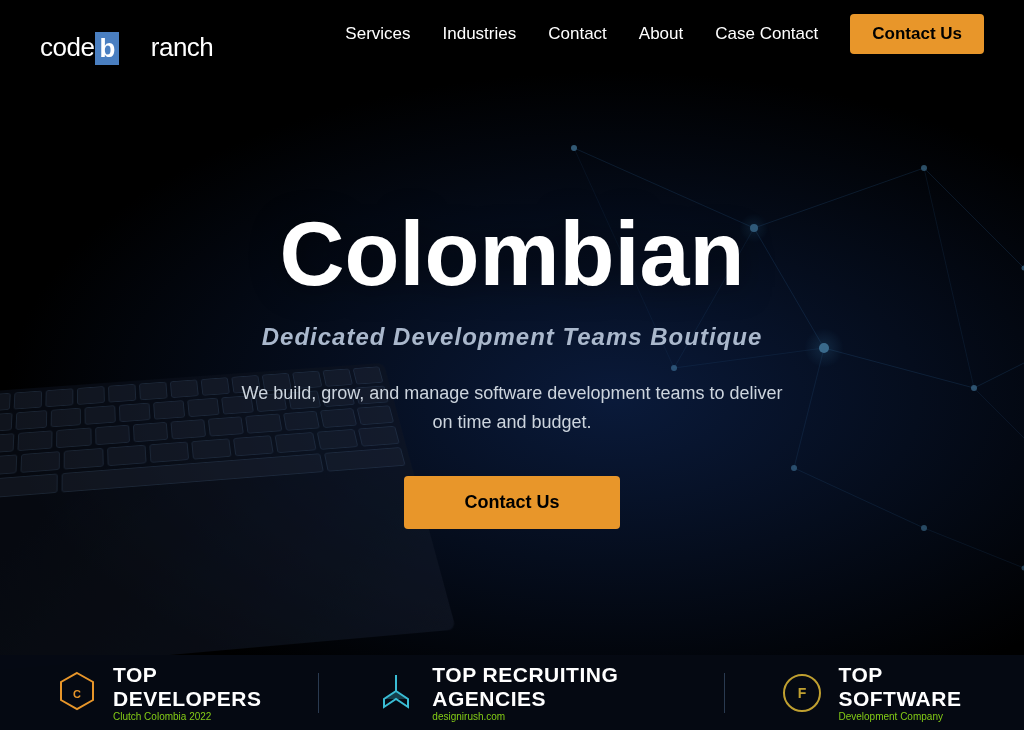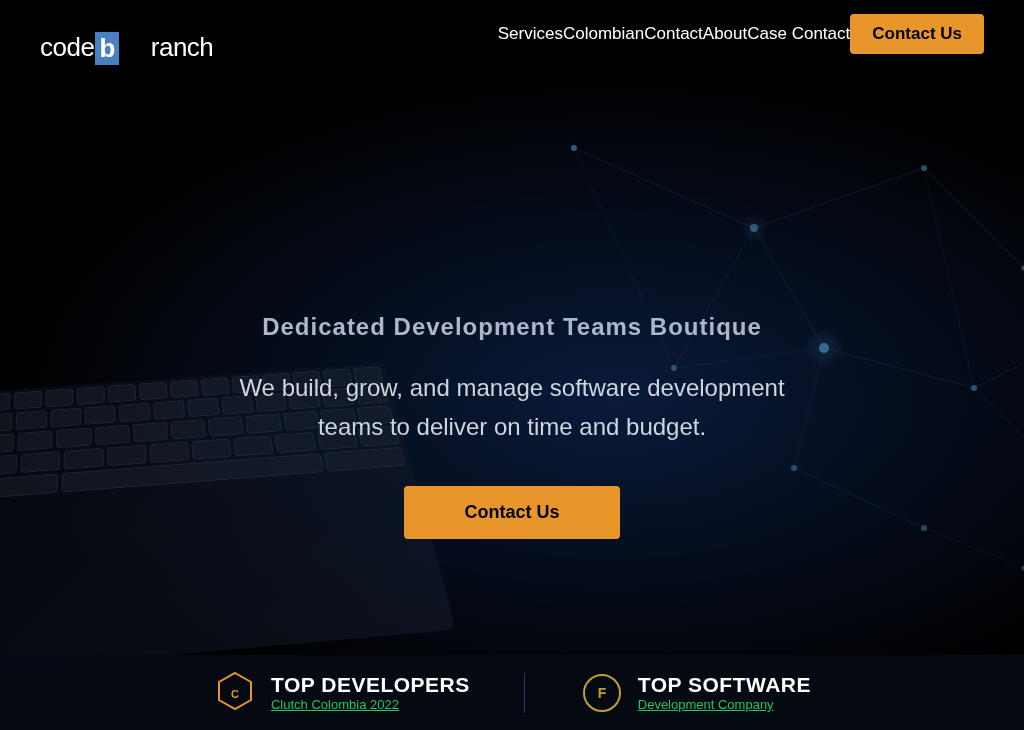--- a/index.html
+++ b/index.html
@@ -42,20 +42,21 @@
       background: #4a7fc1;
       padding: 1px 4px;
       margin: 0 1px;
     }
     .logo-b { color: #fff; font-weight: 700; }
     .logo-ranch { color: #fff; padding-left: 31px; }
 
     nav {
       display: flex;
       align-items: center;
+      gap: 32px;
     }
 
     nav a {
       color: #fff;
       text-decoration: none;
       font-size: 17px;
       font-weight: 500;
       cursor: pointer;
       white-space: nowrap;
     }
@@ -147,24 +148,25 @@
       text-shadow: 0 2px 30px rgba(0,0,0,0.5);
     }
 
     .hero-subtitle {
       font-size: 24px;
       font-weight: 600;
       color: #aab8cc;
       letter-spacing: 1px;
       margin-bottom: 28px;
       text-transform: none;
+      font-style: italic;
     }
 
     .hero-description {
-      font-size: 24px;
+      font-size: 18px;
       color: #cdd5de;
       line-height: 1.6;
       max-width: 560px;
       margin: 0 auto 40px;
     }
 
     .btn-contact-hero {
       display: inline-block;
       background: #e8962a;
       color: #000;
@@ -222,40 +224,39 @@
 
     .badge-title {
       font-size: 21px;
       font-weight: 700;
       color: #fff;
       text-transform: uppercase;
       letter-spacing: 0.5px;
     }
 
     .badge-sub {
-      font-size: 13px;
-      color: #22c55e;
-      text-decoration: underline;
+      font-size: 10px;
+      color: #84cc16;
     }
   </style>
 </head>
 <body>
 
 <header>
   <div class="logo">
     <span class="logo-code">code</span>
       <span class="logo-b-wrapper">
         <span class="logo-b">b</span>
       </span>
       <span class="logo-ranch">ranch</span>
   </div>
 
   <nav>
     <a>Services</a>
-    <a>Colombian</a>
+    <a>Industries</a>
     <a>Contact</a>
     <a>About</a>
     <a>Case Contact</a>
     <a class="btn-contact-nav">Contact Us</a>
   </nav>
 </header>
 
 <section class="hero">
 
   <div class="hero-bg">
@@ -360,21 +361,21 @@
       <div class="kb-row">
           <div class="kb-key" style="flex:3"></div>
           <div class="kb-key" style="flex:10"></div>
           <div class="kb-key" style="flex:3"></div>
         </div>
     </div>
   </div>
 
   <div class="hero-content">
     <h1 class="hero-title">
-      <br>
+      <span>Colombian</span><br>
     </h1>
     <p class="hero-subtitle">Dedicated Development Teams Boutique</p>
     <p class="hero-description">We build, grow, and manage software development teams to deliver on time and budget.</p>
     <button class="btn-contact-hero">Contact Us</button>
   </div>
 
   <div class="badges">
 
     <div class="badge-item">
       <div class="badge-icon">
@@ -382,20 +383,32 @@
           <polygon points="22,2 38,11 38,29 22,38 6,29 6,11" fill="none" stroke="#e8962a" stroke-width="2"></polygon>
           <text x="22" y="27" text-anchor="middle" fill="#e8962a" font-size="11" font-weight="700">C</text>
         </svg>
       </div>
       <div class="badge-text-group">
         <div class="badge-title">TOP DEVELOPERS</div>
         <div class="badge-sub">Clutch Colombia 2022</div>
       </div>
     </div>
 
+    <div class="badge-item">
+      <div class="badge-icon">
+        <svg viewBox="0 0 44 44" width="44" height="44">
+          <polygon points="22,4 22,20 10,28 10,36 22,28 34,36 34,28 22,20" fill="none" stroke="#3abcd4" stroke-width="2"></polygon>
+          <polygon points="22,20 10,28 22,28 34,28" fill="#3abcd4" opacity="0.3"></polygon>
+        </svg>
+      </div>
+      <div class="badge-text-group">
+        <div class="badge-title">TOP RECRUITING AGENCIES</div>
+        <div class="badge-sub">designirush.com</div>
+      </div>
+    </div>
 
     <div class="badge-item">
       <div class="badge-icon">
         <svg viewBox="0 0 44 44" width="44" height="44">
           <circle cx="22" cy="22" r="18" fill="none" stroke="#c0a030" stroke-width="2"></circle>
           <text x="22" y="27" text-anchor="middle" fill="#c0a030" font-size="14" font-weight="700">F</text>
         </svg>
       </div>
       <div class="badge-text-group">
         <div class="badge-title">TOP SOFTWARE</div>

